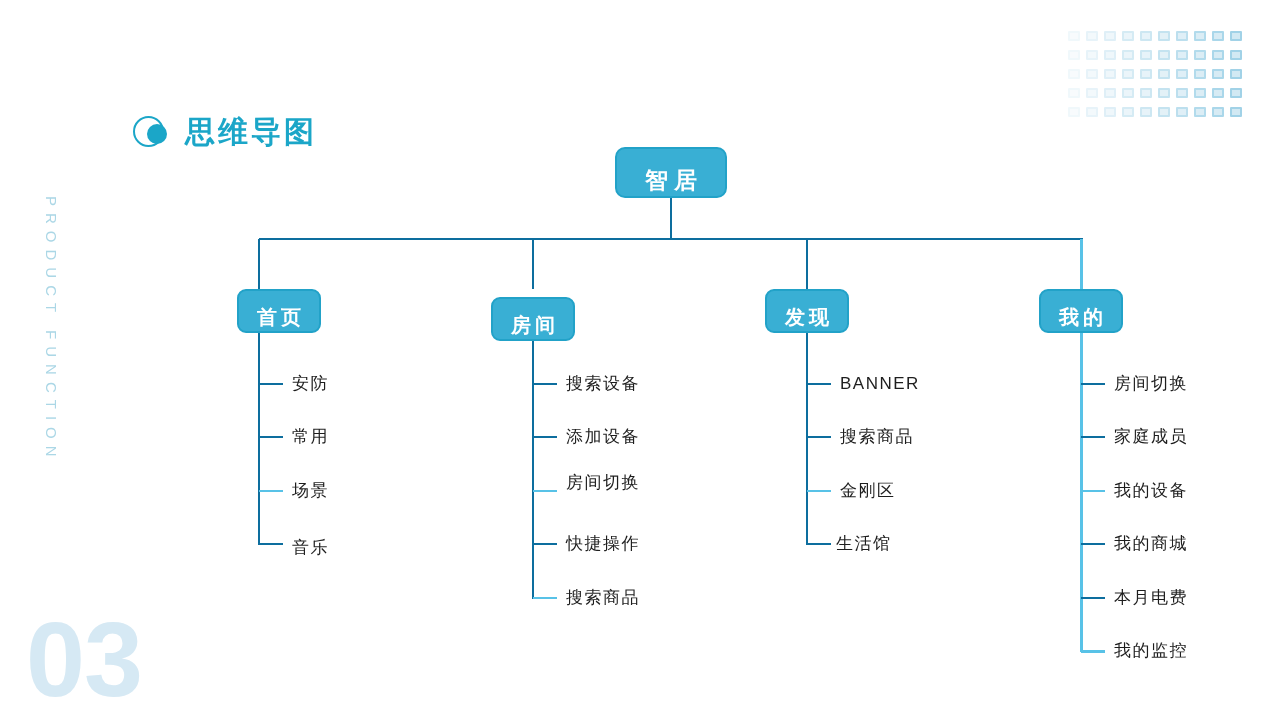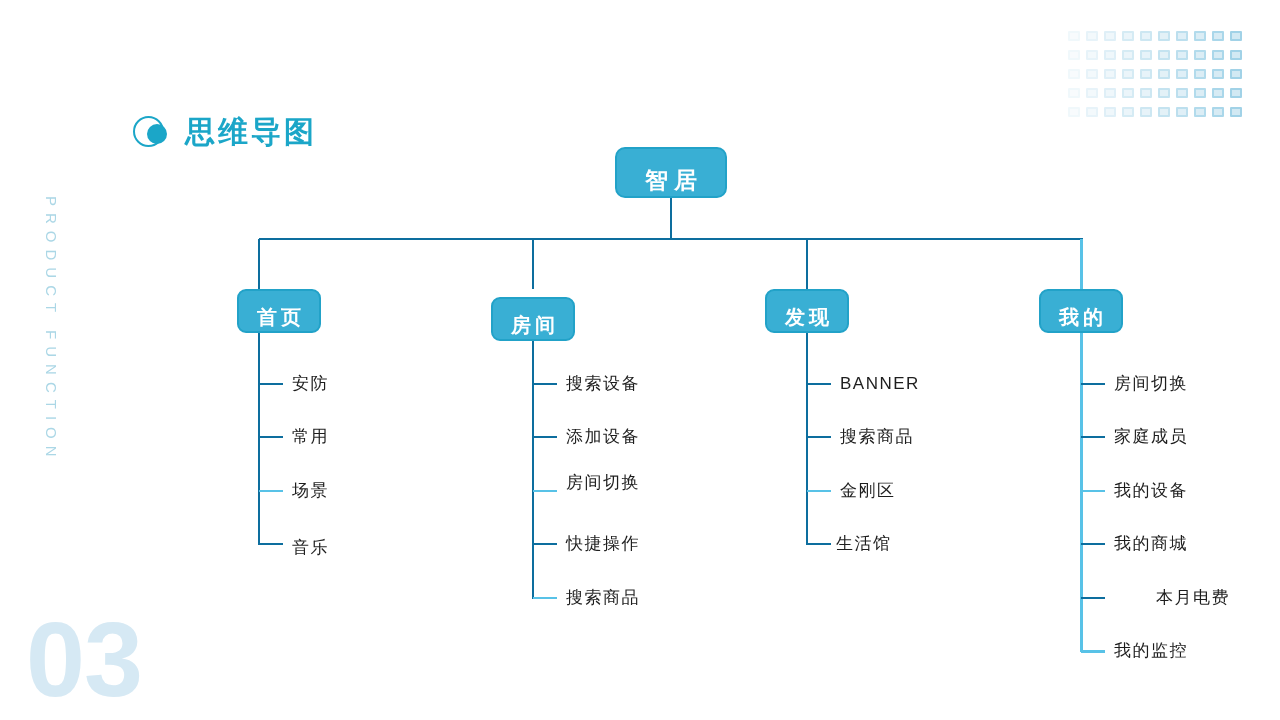--- a/index.html
+++ b/index.html
@@ -175,18 +175,18 @@
       </div>
       <div class="tick" style="left: 1081px; top: 383px; width: 24px;"></div>
       <div class="leaf-label" style="left: 1114px; top: 371px;">房间切换</div>
       <div class="tick" style="left: 1081px; top: 436.4px; width: 24px;"></div>
       <div class="leaf-label" style="left: 1114px; top: 424.4px;">家庭成员</div>
       <div class="tick light" style="left: 1081px; top: 489.8px; width: 24px;"></div>
       <div class="leaf-label" style="left: 1114px; top: 477.8px;">我的设备</div>
       <div class="tick" style="left: 1081px; top: 543.2px; width: 24px;"></div>
       <div class="leaf-label" style="left: 1114px; top: 531.2px;">我的商城</div>
       <div class="tick" style="left: 1081px; top: 596.6px; width: 24px;"></div>
-      <div class="leaf-label" style="left: 1114px; top: 584.6px; margin-left: 42px;">本月电费</div>
+      <div class="leaf-label" style="left: 1114px; top: 584.6px;">本月电费</div>
       <div class="tick light" style="left: 1081px; top: 650px; width: 24px;"></div>
       <div class="leaf-label" style="left: 1114px; top: 638px;">我的监控</div>
     </div>
 
 </div>
 
 </body></html>

